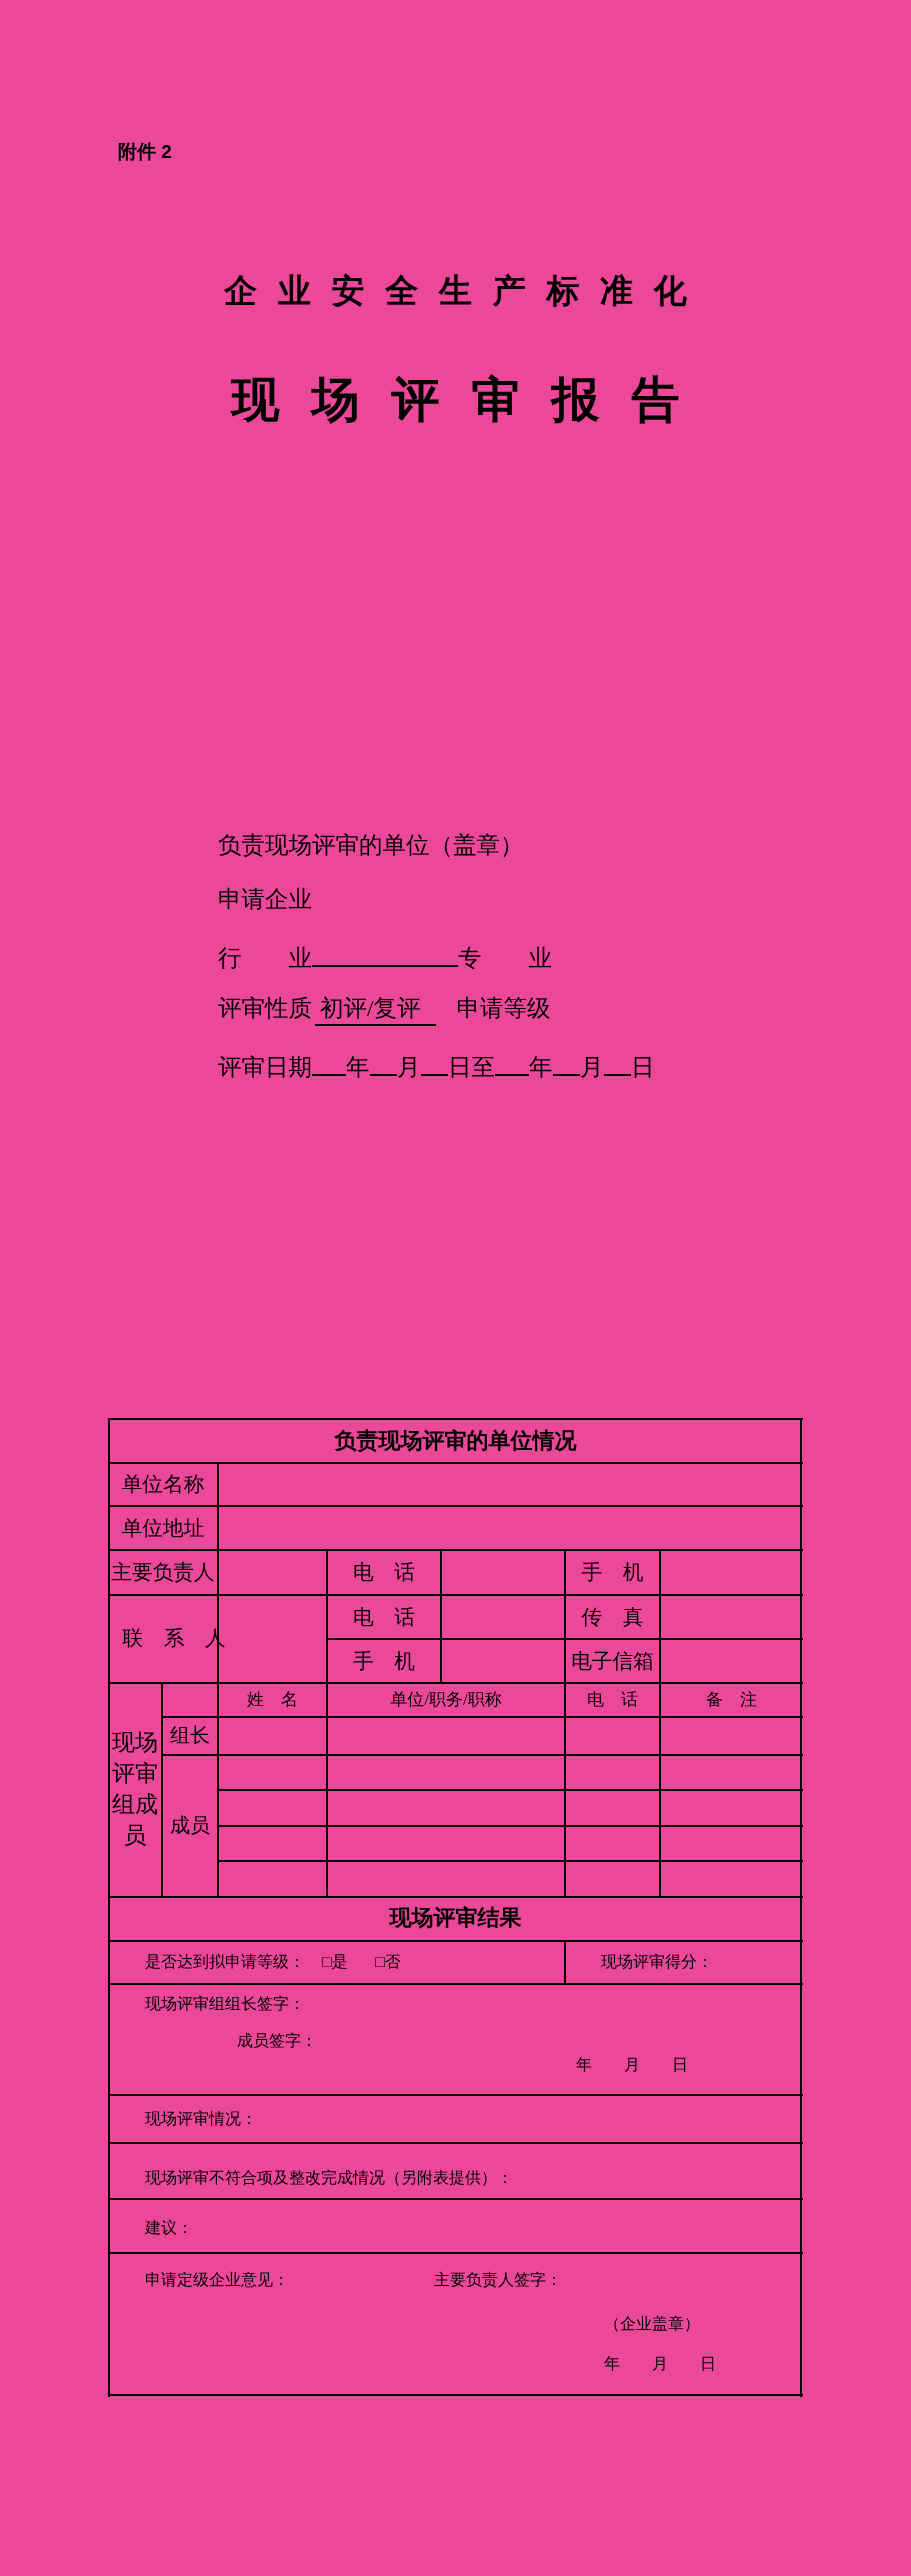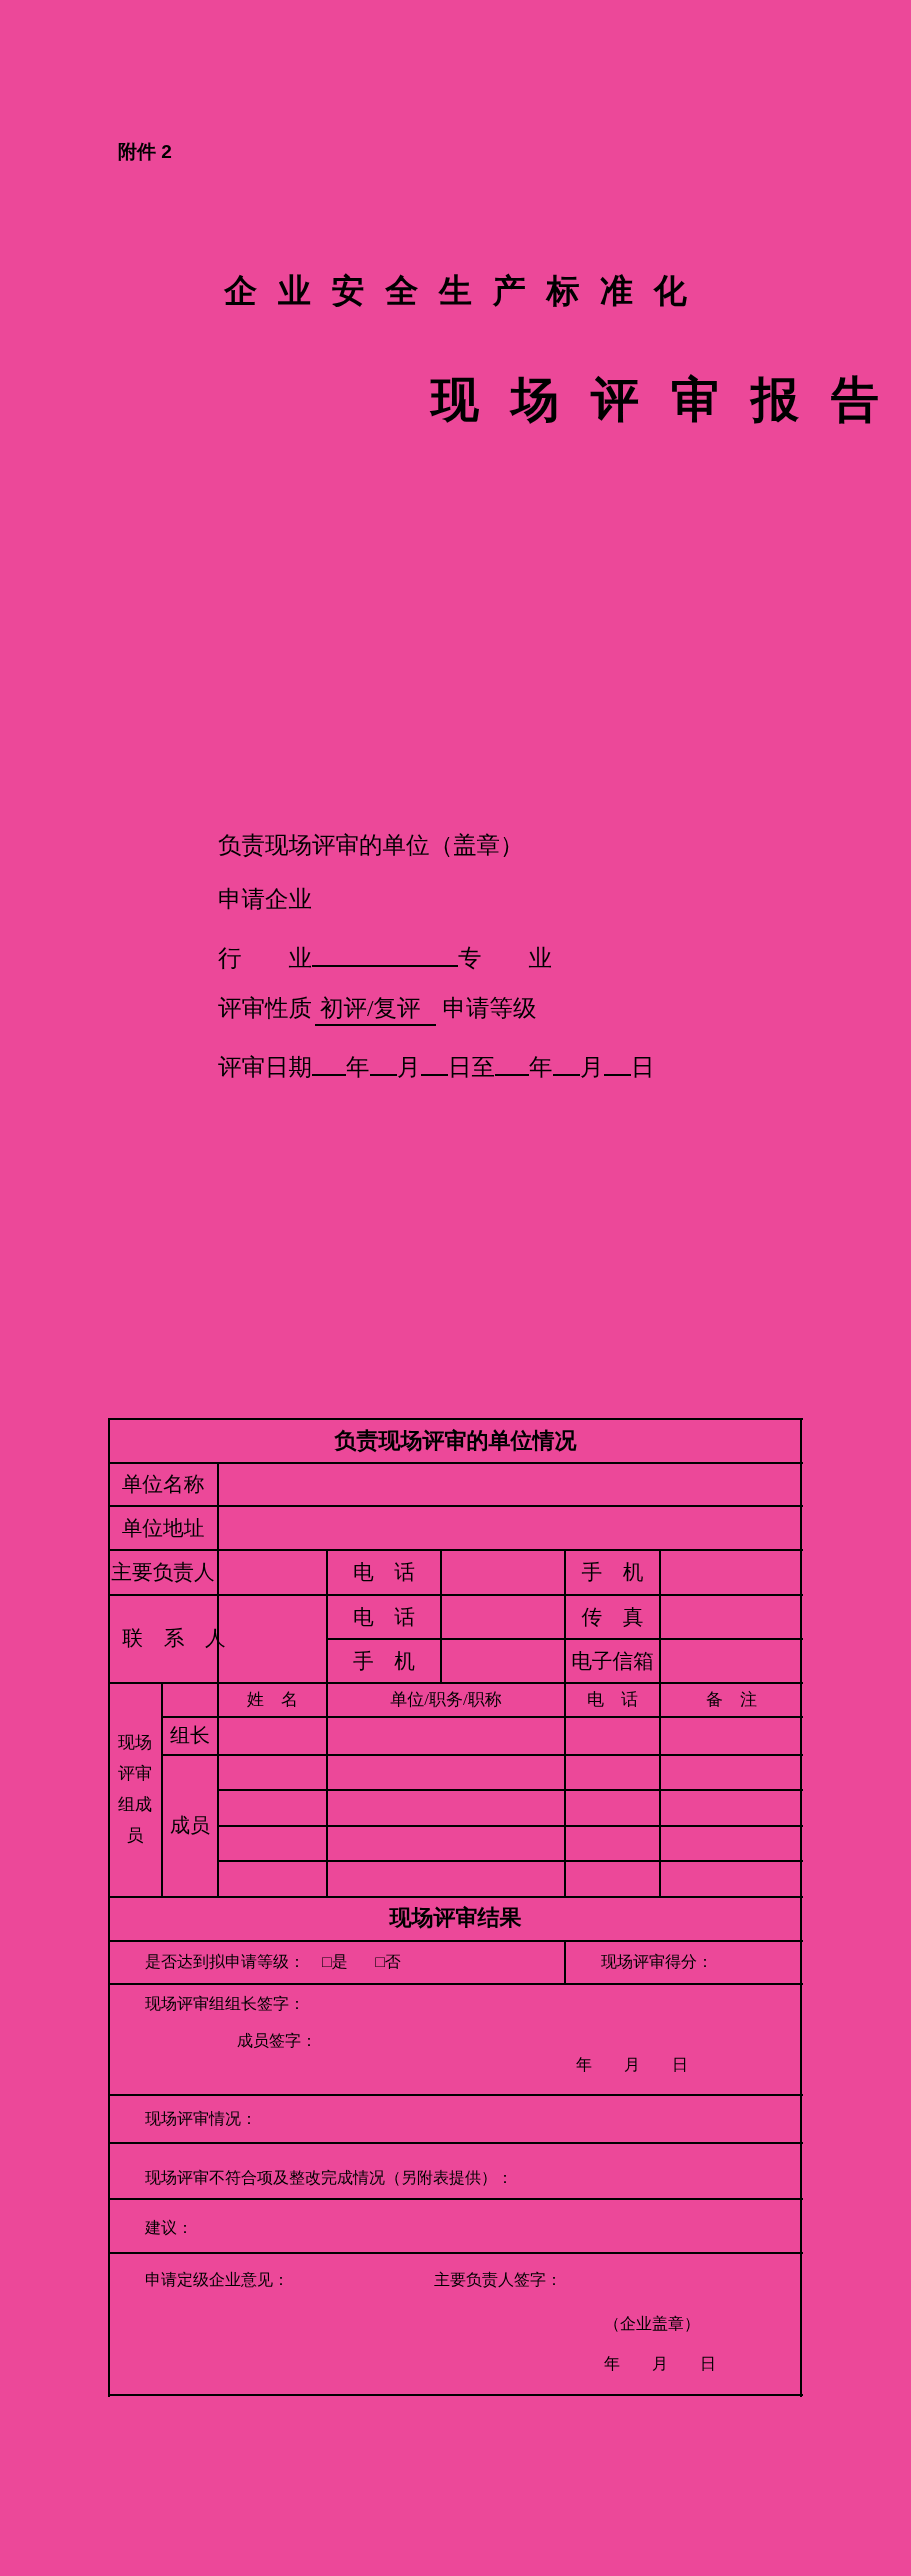--- a/index.html
+++ b/index.html
@@ -2,56 +2,56 @@
 <html style="font-size:9.2px"><head>
 <meta charset="utf-8">
 <style>
   html,body{margin:0;padding:0;background:#ffffff;}
   .page{position:relative;width:911px;height:2576px;background:#ec4899;color:#000;
         font-family:"Liberation Serif",serif;overflow:hidden;}
   .hei{font-family:"Liberation Sans",sans-serif;font-weight:bold;}
   .att{position:absolute;left:118px;top:139px;font-size:19px;white-space:nowrap;}
   .t1{position:absolute;left:0;top:269px;width:100%;text-align:center;font-size:33px;
       letter-spacing:20.7px;padding-left:20.7px;box-sizing:border-box;white-space:nowrap;}
-  .t2{position:absolute;left:0;top:368px;width:100%;text-align:right;font-size:48px;
+  .t2{position:absolute;left:0;top:368px;width:100%;text-align:center;font-size:48px;
       letter-spacing:32px;padding-left:32px;box-sizing:border-box;white-space:nowrap;}
   .cover{position:absolute;left:218px;top:0;font-size:23.5px;}
   .cl{position:absolute;left:0;white-space:nowrap;line-height:29px;}
   .blank{display:inline-block;border-bottom:2.3px solid #000;height:23.5px;position:relative;top:1.1px;}
   .uval{display:inline-block;border-bottom:2.3px solid #000;padding:0 15px 1.1px 4.6px;margin-left:3.4px;}
   .tbl{position:absolute;left:108px;top:1418px;width:695px;height:979px;}
   .ob{position:absolute;background:#000;}
   .hl,.vl{position:absolute;background:#000;}
   .c{position:absolute;display:flex;align-items:center;justify-content:center;
      font-size:20.7px;white-space:nowrap;text-align:center;}
   .small{font-size:17px;}
   .mid{font-size:20px;}
   .hdr{font-size:22px;font-family:"Liberation Sans",sans-serif;font-weight:bold;}
-  .vlab{flex-direction:column;font-size:17px;line-height:31px;}
+  .vlab{flex-direction:column;font-size:23px;line-height:31px;}
   .lt{position:absolute;font-size:16px;white-space:nowrap;line-height:23px;}
   .row13{position:absolute;display:flex;align-items:center;font-size:16px;white-space:nowrap;}
 </style>
 </head>
 <body>
 
 <div class="page">
 
   <div class="att hei">附件 2</div>
 
   <div class="t1 hei">企业安全生产标准化</div>
   <div class="t2 hei">现场评审报告</div>
 
   <div class="cover">
     <div class="cl" style="top:831px;">负责现场评审的单位（盖章）</div>
     <div class="cl" style="top:885px;">申请企业</div>
     <div class="cl" style="top:940px;">
       <span>行　　业</span><span class="blank" style="width:146px;"></span><span>专　　业</span>
     </div>
     <div class="cl" style="top:994px;">
-      <span>评审性质</span><span class="uval">初评/复评</span><span style="margin-left:7px;">申请等级</span>
+      <span>评审性质</span><span class="uval">初评/复评</span><span style="margin-left:21px;">申请等级</span>
     </div>
     <div class="cl" style="top:1049px;">
       <span>评审日期</span><span class="blank" style="width:34px;"></span><span>年</span><span class="blank" style="width:27.5px;"></span><span>月</span><span class="blank" style="width:27.5px;"></span><span>日</span><span>至</span><span class="blank" style="width:34px;"></span><span>年</span><span class="blank" style="width:27.5px;"></span><span>月</span><span class="blank" style="width:27.5px;"></span><span>日</span>
     </div>
   </div>
 
   <div class="tbl" id="tbl">
 
     <div class="ob" style="left:0;top:0;width:695px;height:2.3px;"></div>
     <div class="ob" style="left:0;top:976px;width:695px;height:2.3px;"></div>

